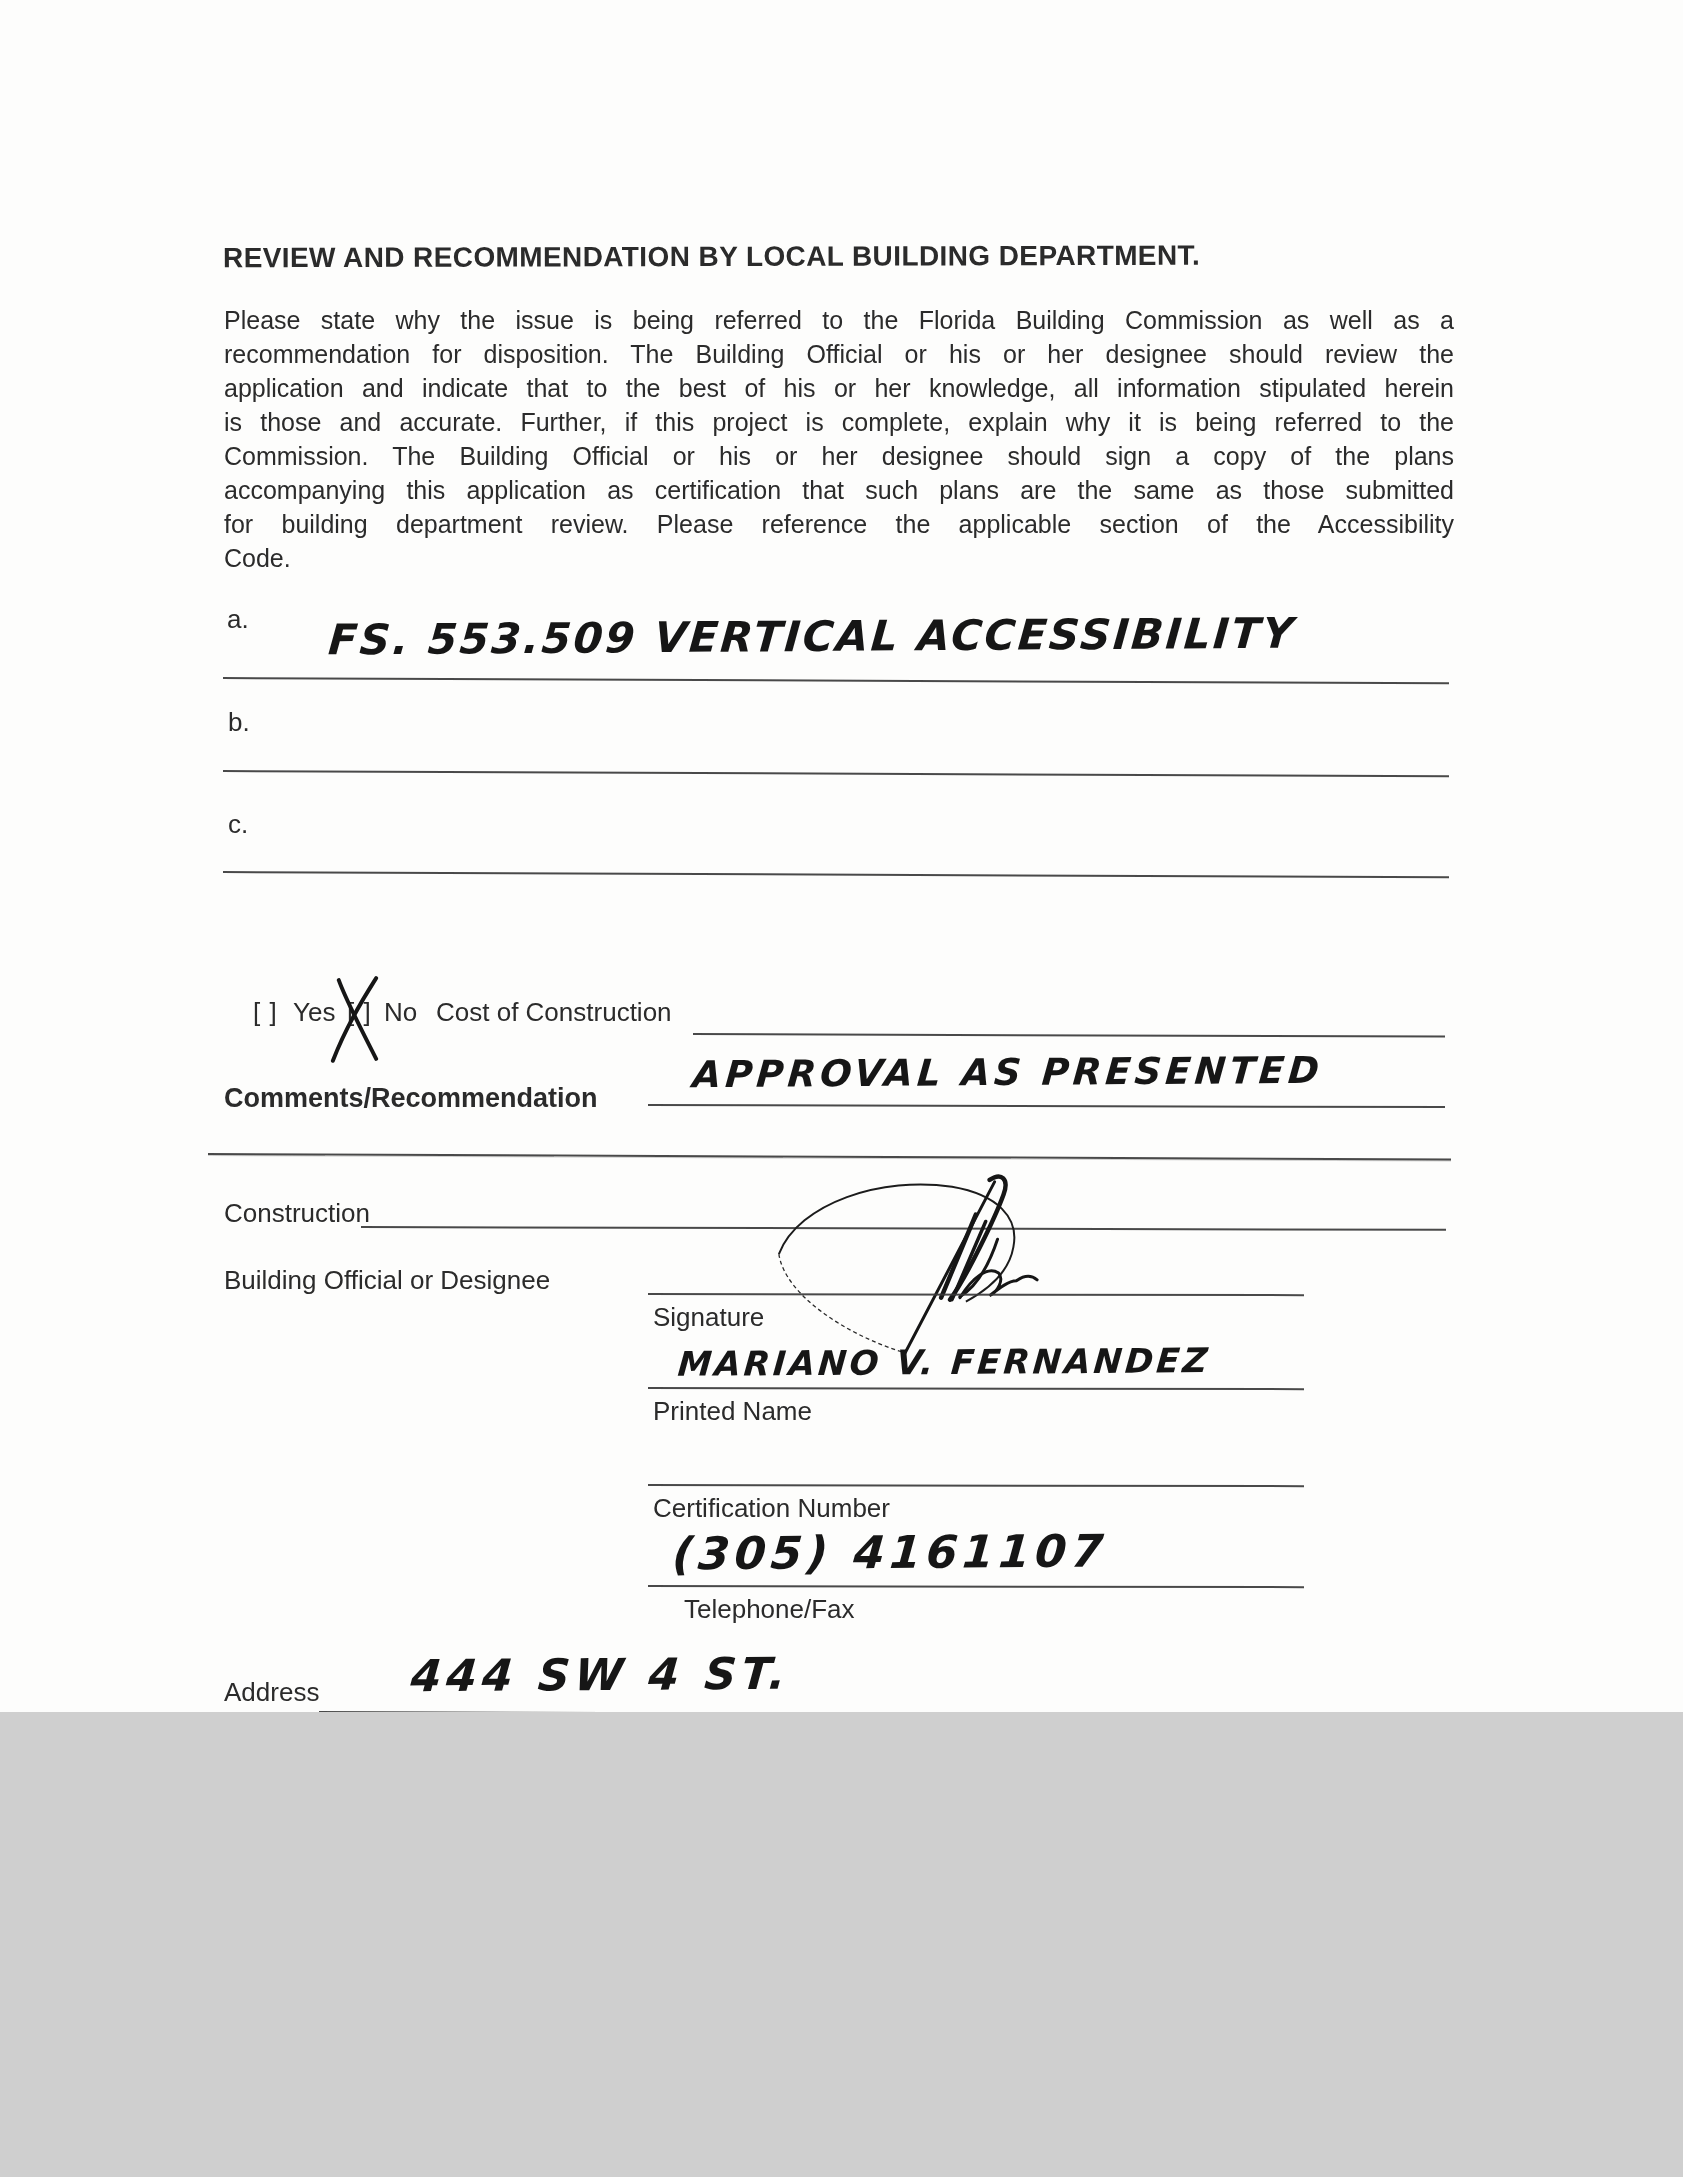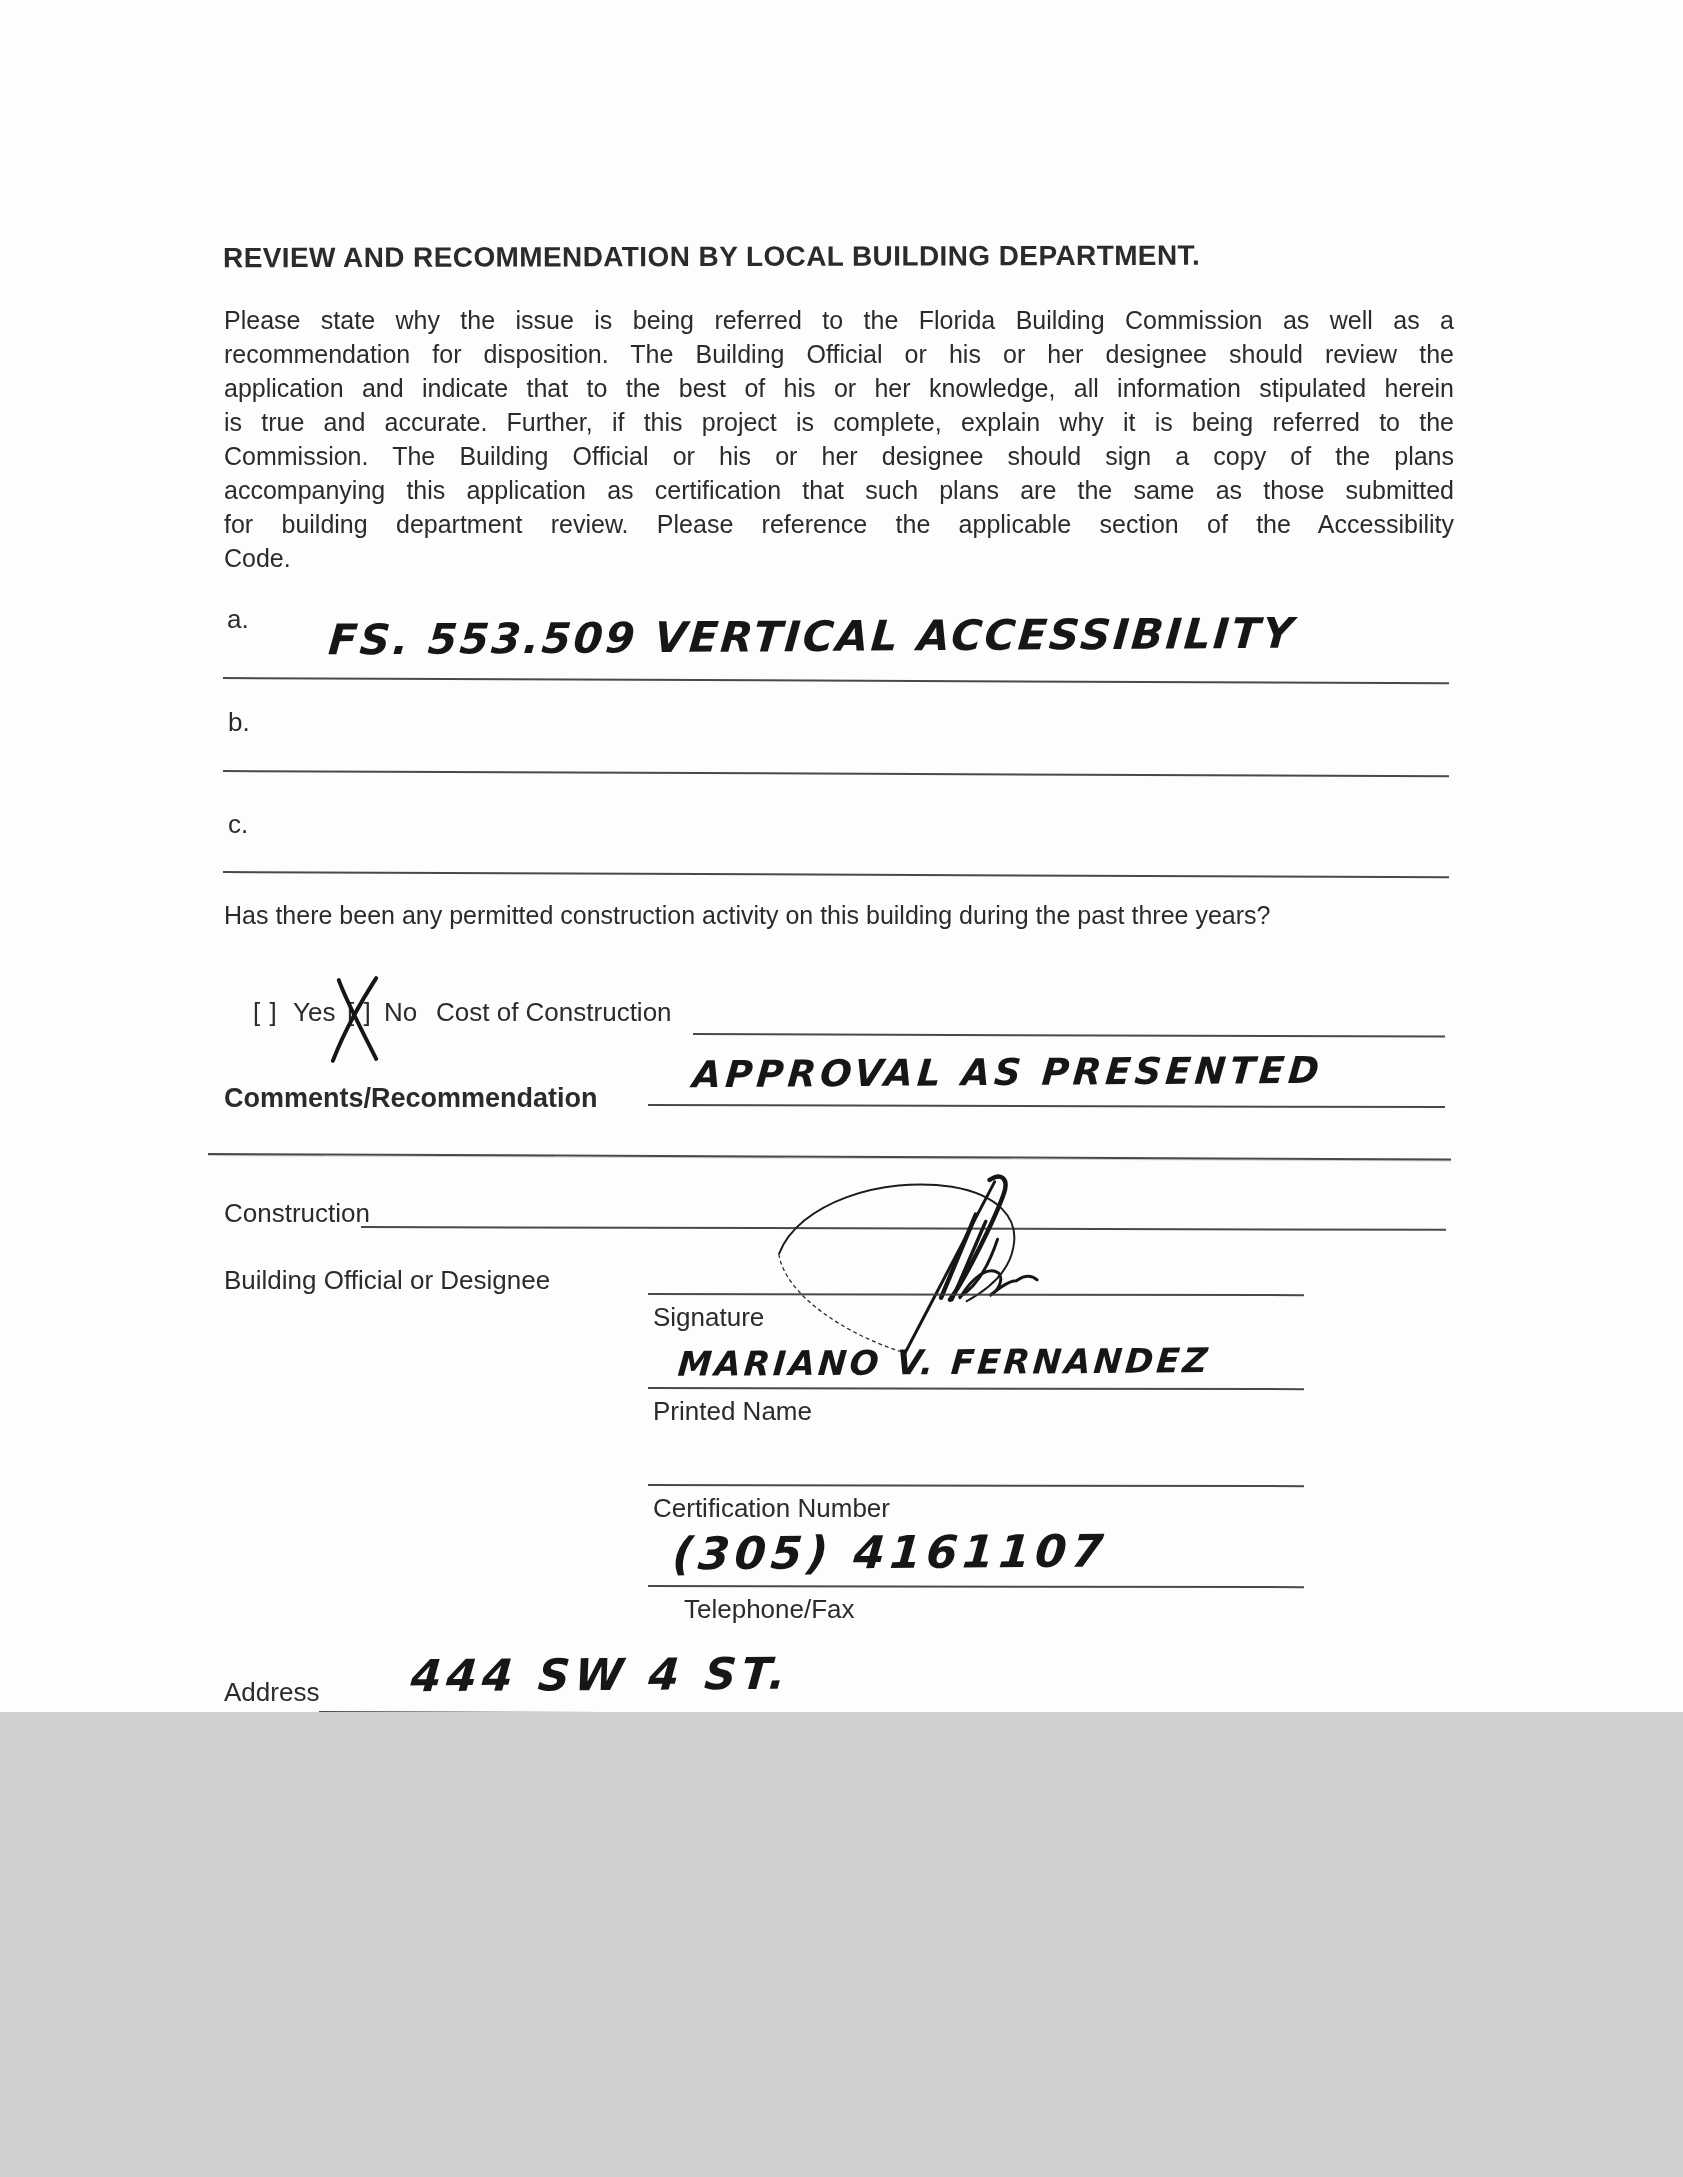--- a/index.html
+++ b/index.html
@@ -42,39 +42,38 @@
 <body>
 
 <div class="page">
 
   <div class="abs title" style="left:223px;top:241px;">REVIEW AND RECOMMENDATION BY LOCAL BUILDING DEPARTMENT.</div>
 
   <div class="abs intro" style="left:224px;top:303px;">
       <div class="line">Please state why the issue is being referred to the Florida Building Commission as well as a</div>
       <div class="line">recommendation for disposition. The Building Official or his or her designee should review the</div>
       <div class="line">application and indicate that to the best of his or her knowledge, all information stipulated herein</div>
-      <div class="line">is true and accurate. Further, if this project is complete, explain why it is being referred to the</div>
+      <div class="line">is those and accurate. Further, if this project is complete, explain why it is being referred to the</div>
       <div class="line">Commission. The Building Official or his or her designee should sign a copy of the plans</div>
       <div class="line">accompanying this application as certification that such plans are the same as those submitted</div>
       <div class="line">for building department review.  Please reference the applicable section of the Accessibility</div>
       <div class="line">Code.</div>
     </div>
 
   <div class="abs label" style="left:227px;top:604px;">a.</div>
   <div class="abs hw" style="left:329px;top:612px;font-size:42px;">FS. 553.509 VERTICAL ACCESSIBILITY</div>
   <div class="abs blank" style="left:223px;top:677px;width:1226px;transform:rotate(.25deg);"></div>
 
   <div class="abs label" style="left:228px;top:707px;">b.</div>
   <div class="abs blank" style="left:223px;top:770px;width:1226px;transform:rotate(.25deg);"></div>
 
   <div class="abs label" style="left:228px;top:809px;">c.</div>
   <div class="abs blank" style="left:223px;top:871px;width:1226px;transform:rotate(.25deg);"></div>
 
   <div class="abs qtext" style="left:224px;top:899px;">
-      <div class="line">Has there been any permitted construction activity on this building during the past three years?</div>
     </div>
 
   <div class="abs checkbox" style="left:253px;top:997px;">[ ]</div>
   <div class="abs label" style="left:293px;top:997px;">Yes</div>
   <div class="abs checkbox" style="left:347px;top:997px;">[ ]</div>
   <svg class="abs" style="left:325px;top:974px;" width="61" height="91" viewBox="0 0 62 92">
     <path d="M14,6 C22,28 40,62 52,86" stroke="#161616" stroke-width="4" fill="none" stroke-linecap="round"></path>
     <path d="M52,4 C34,32 18,62 8,88" stroke="#161616" stroke-width="4" fill="none" stroke-linecap="round"></path>
   </svg>
   <div class="abs label" style="left:384px;top:997px;">No</div>

